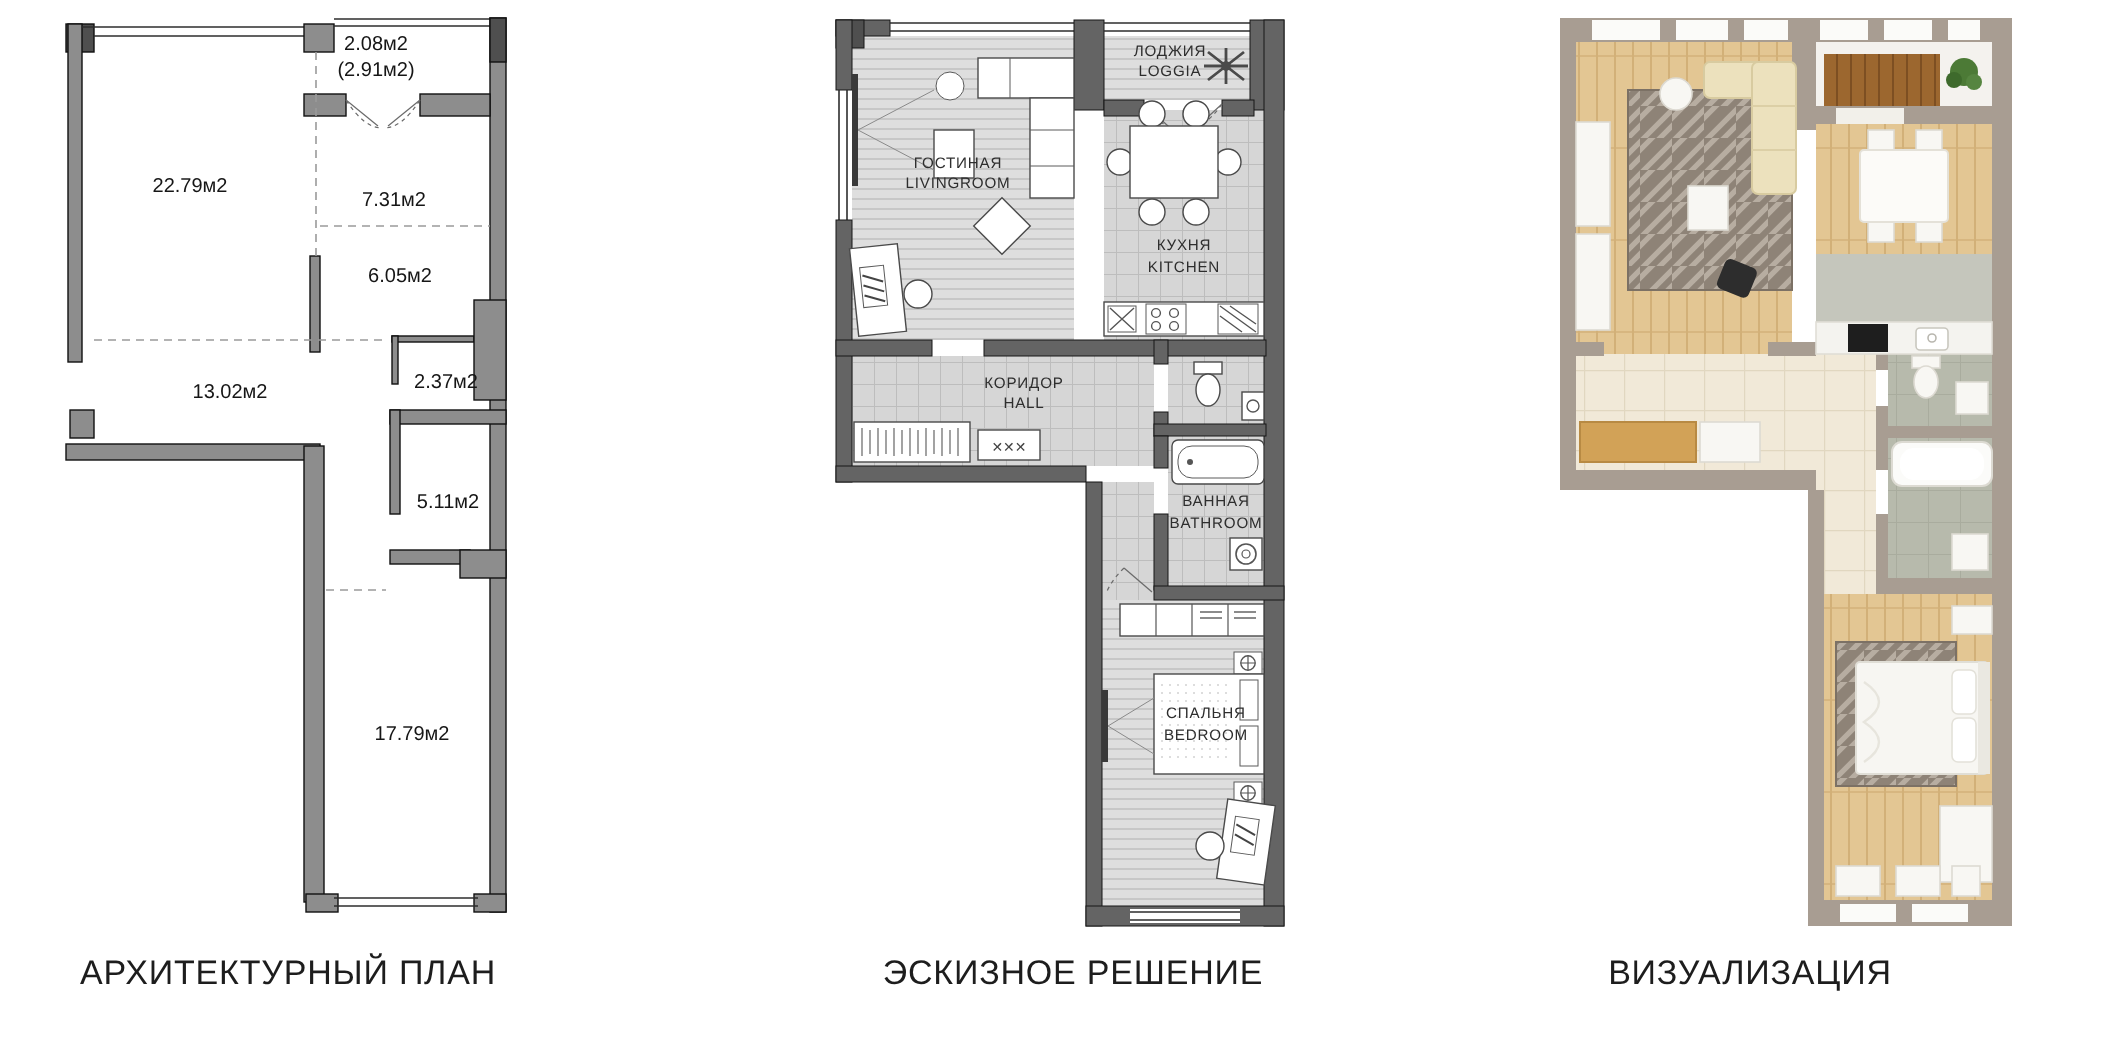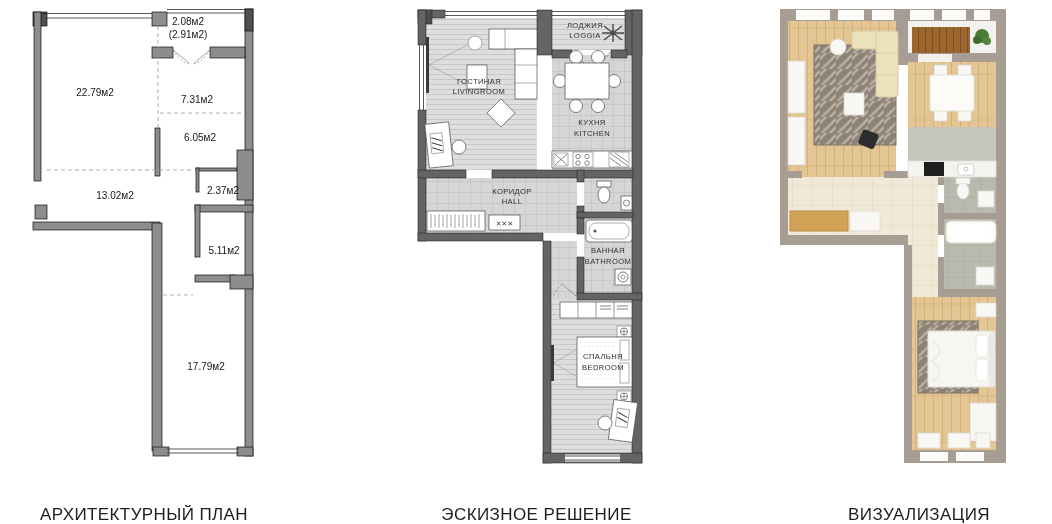--- a/index.html
+++ b/index.html
@@ -8,21 +8,21 @@
     --wood:#e3c693; --wood-line:#d2b078; --deck:#9c672f; --deck-line:#7d4f22;
     --beige-tile:#f1e9d8; --beige-line:#e1d7c0; --gray-tile:#b7baac; --gray-line:#a9ac9e;
     --rug:#8e8377; --rug-line:#b7ada1; --sofa:#ece1bd; --bench-wood:#d2a257;
     --furn-white:#f8f7f3; --plant:#4c7a36; --stone:#c5c6bc; --ink:#1d1d1d;
   }
   html,body{margin:0;padding:0;}
   body{width:1052px;height:524px;background:#ffffff;position:relative;overflow:hidden;
        font-family:"Liberation Sans", sans-serif;}
   .plan-svg{position:absolute;}
   .caption{position:absolute;top:477px;font-size:17px;letter-spacing:.4px;color:var(--ink);
-           text-align:center;white-space:nowrap;margin-top:28px;}
+           text-align:center;white-space:nowrap;}
   svg text{font-family:"Liberation Sans", sans-serif; fill:#161616;}
   .area-label{font-size:10px;}
   .room-label{font-size:7.6px; letter-spacing:.4px; fill:#2e2e2e;}
   .xxx-label{font-size:7px; fill:#444;}
   .wallp{fill:var(--wall-plan);stroke:#111;stroke-width:.7;}
   .walls{fill:var(--wall-sketch);stroke:#161616;stroke-width:.5;}
   .wallt{fill:var(--wall-taupe);}
   .furn{fill:#ffffff;stroke:#4a4a4a;stroke-width:.7;}
   .furn-thin{fill:#ffffff;stroke:#5a5a5a;stroke-width:.5;}
   .vfurn{fill:var(--furn-white);stroke:#dddad2;stroke-width:.8;}
@@ -442,13 +442,13 @@
     </g>
     <rect class="vfurn" x="198" y="398" width="26" height="38"></rect>
     <rect class="vfurn" x="146" y="428" width="22" height="15"></rect>
     <rect class="vfurn" x="176" y="428" width="22" height="15"></rect>
     <rect class="vfurn" x="204" y="428" width="14" height="15"></rect>
   </g>
 </svg>
 
 <div class="caption" style="left:28px;width:232px">АРХИТЕКТУРНЫЙ ПЛАН</div>
 <div class="caption" style="left:414px;width:245px">ЭСКИЗНОЕ РЕШЕНИЕ</div>
-<div class="caption" style="left:800px;width:238px">ВИЗУАЛИЗАЦИЯ</div>
+<div class="caption" style="left:756px;width:238px">ВИЗУАЛИЗАЦИЯ</div>
 
 </body></html>

